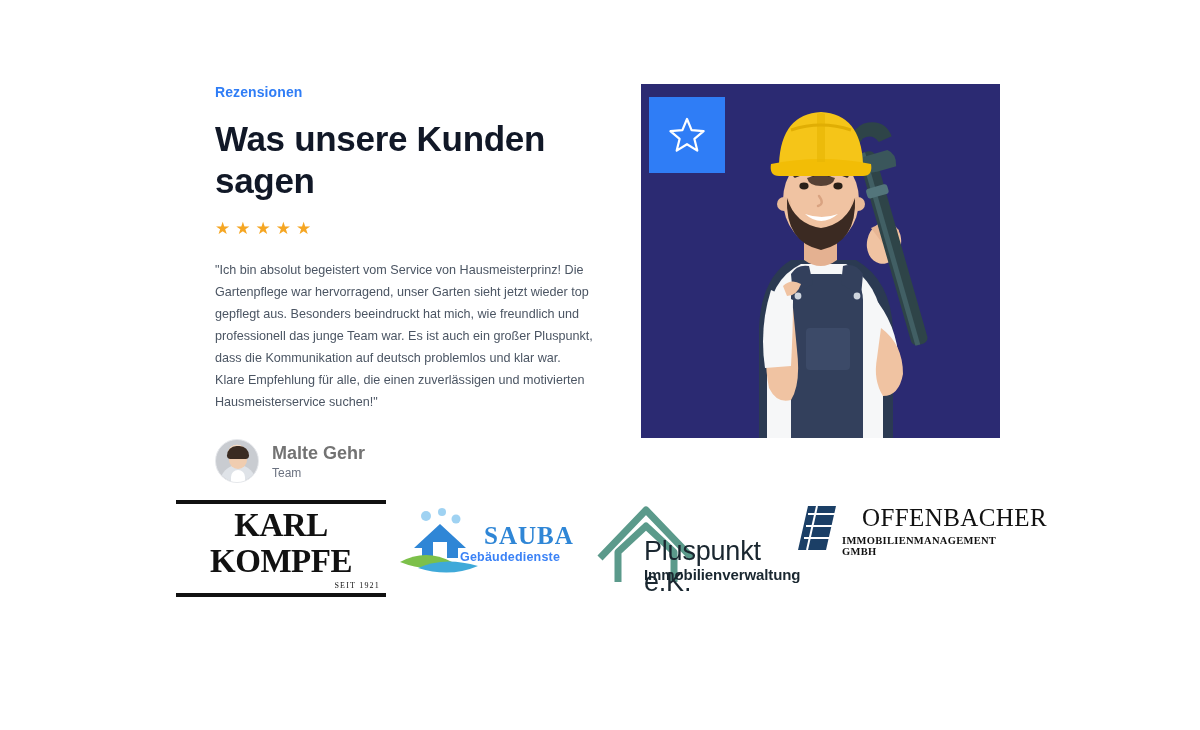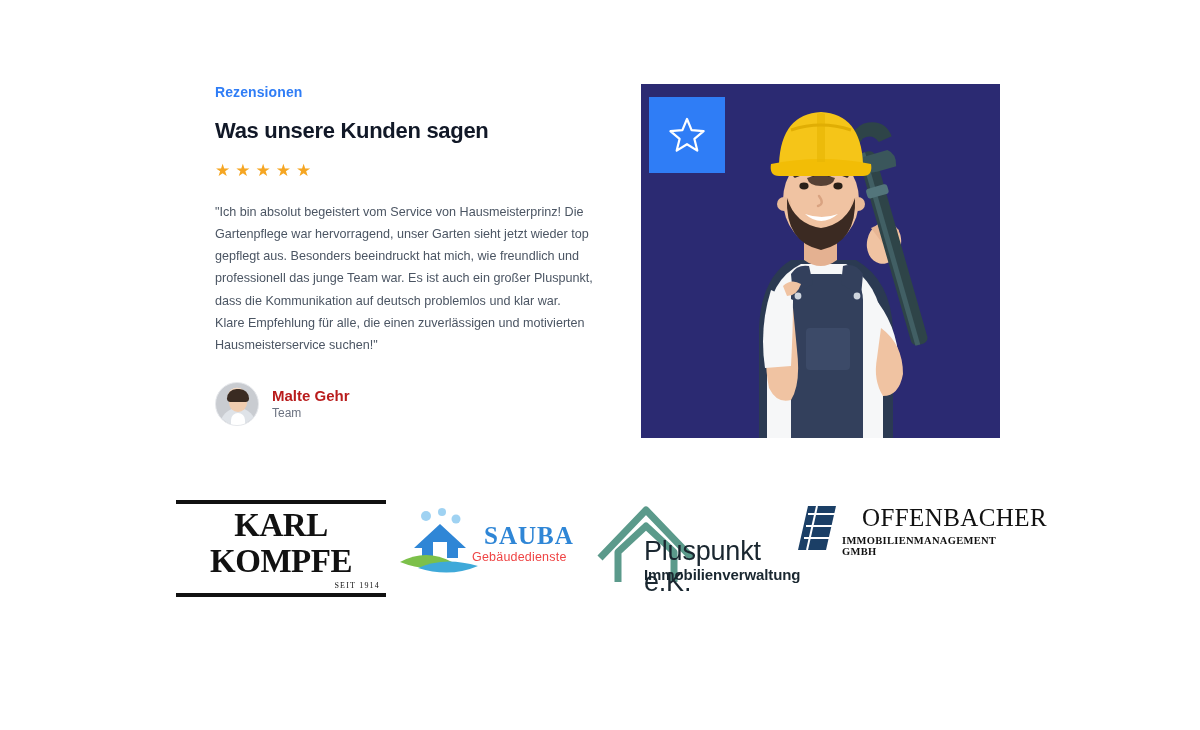--- a/index.html
+++ b/index.html
@@ -28,21 +28,21 @@
   }
   .eyebrow {
     color: #2f7df6;
     font-size: 14px;
     font-weight: 700;
     letter-spacing: 0.1px;
     margin: 0 0 18px 0;
   }
   .headline {
     color: #111827;
-    font-size: 22px;
+    font-size: 35px;
     line-height: 1.2;
     font-weight: 700;
     letter-spacing: -0.3px;
     margin: 0 0 18px 0;
   }
   .stars {
     display: flex;
     gap: 5px;
     margin: 0 0 22px 0;
   }
@@ -96,22 +96,22 @@
   }
   .avatar .shirt {
     position: absolute;
     left: 15px; bottom: -2px;
     width: 14px; height: 14px;
     background: #ffffff;
     border-radius: 7px 7px 0 0;
   }
   .author-meta { display: flex; flex-direction: column; gap: 2px; }
   .author-name {
-    color: #b91c1c;
-    font-size: 15px;
+    color: #737373;
+    font-size: 18px;
     font-weight: 700;
   }
   .author-role {
     color: #6b7280;
     font-size: 12px;
   }
 
   
   .photo-card {
     position: absolute;
@@ -189,26 +189,26 @@
     top: 18px;
     font-family: "Liberation Serif", serif;
     font-size: 25px;
     font-weight: 700;
     letter-spacing: 1px;
     color: #2f86d6;
     text-align: center;
   }
   .sauba-sub {
     position: absolute;
-    left: 76px;
+    left: 64px;
     top: 46px;
     font-size: 12.5px;
-    font-weight: 400;
+    font-weight: 700;
     letter-spacing: 0.2px;
-    color: #ef4444;
+    color: #3b82f6;
   }
 
   
   .logo-steinkrug { left: 592px; top: 8px; width: 215px; height: 96px; }
   .steinkrug-name {
     position: absolute;
     left: 52px;
     top: 40px;
     font-family: "Liberation Sans", sans-serif;
     font-size: 27px;
@@ -357,21 +357,21 @@
         <path d="M150 102 Q180 92 210 102" stroke="#e0ae04" stroke-width="3" fill="none"></path>
       </g>
     </svg>
   </div>
 
   <section class="logos">
 
     <div class="logo logo-karl">
       <div class="karl-rule"></div>
       <div class="karl-word">KARL KOMPFE</div>
-      <div class="karl-seit">SEIT 1914</div>
+      <div class="karl-seit">SEIT 1921</div>
       <div class="karl-rule"></div>
     </div>
 
     <div class="logo logo-sauba">
       <svg width="92" height="74" viewBox="0 0 92 74">
         <circle cx="30" cy="12" r="5" fill="#9fd2f2"></circle>
         <circle cx="46" cy="8" r="4" fill="#9fd2f2"></circle>
         <circle cx="60" cy="15" r="4.5" fill="#9fd2f2"></circle>
         <path d="M18 44 L44 20 L70 44 L62 44 L62 54 L26 54 L26 44 Z" fill="#2f86d6"></path>
         <rect x="37" y="38" width="14" height="16" fill="#ffffff"></rect>

